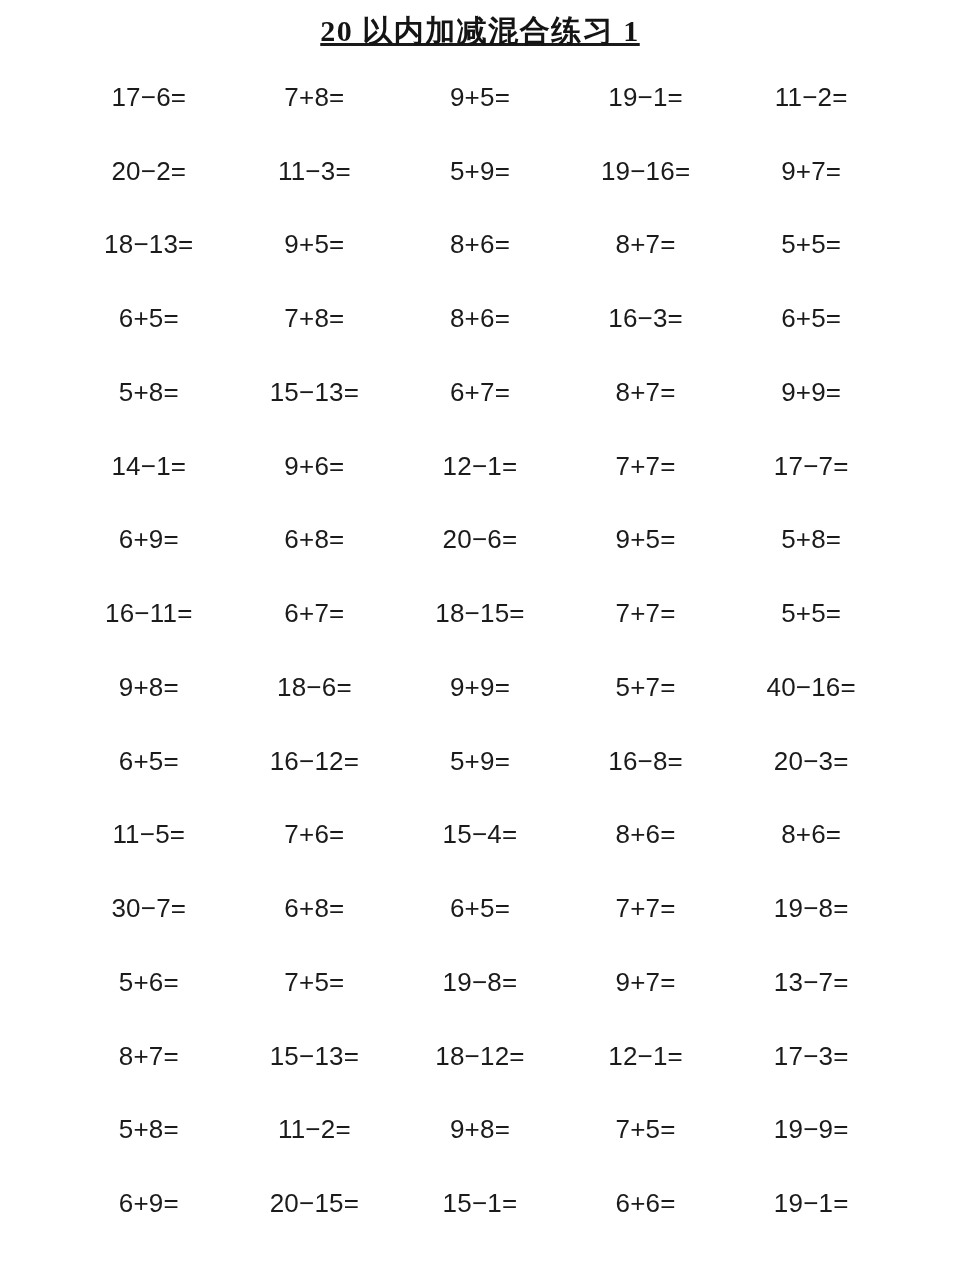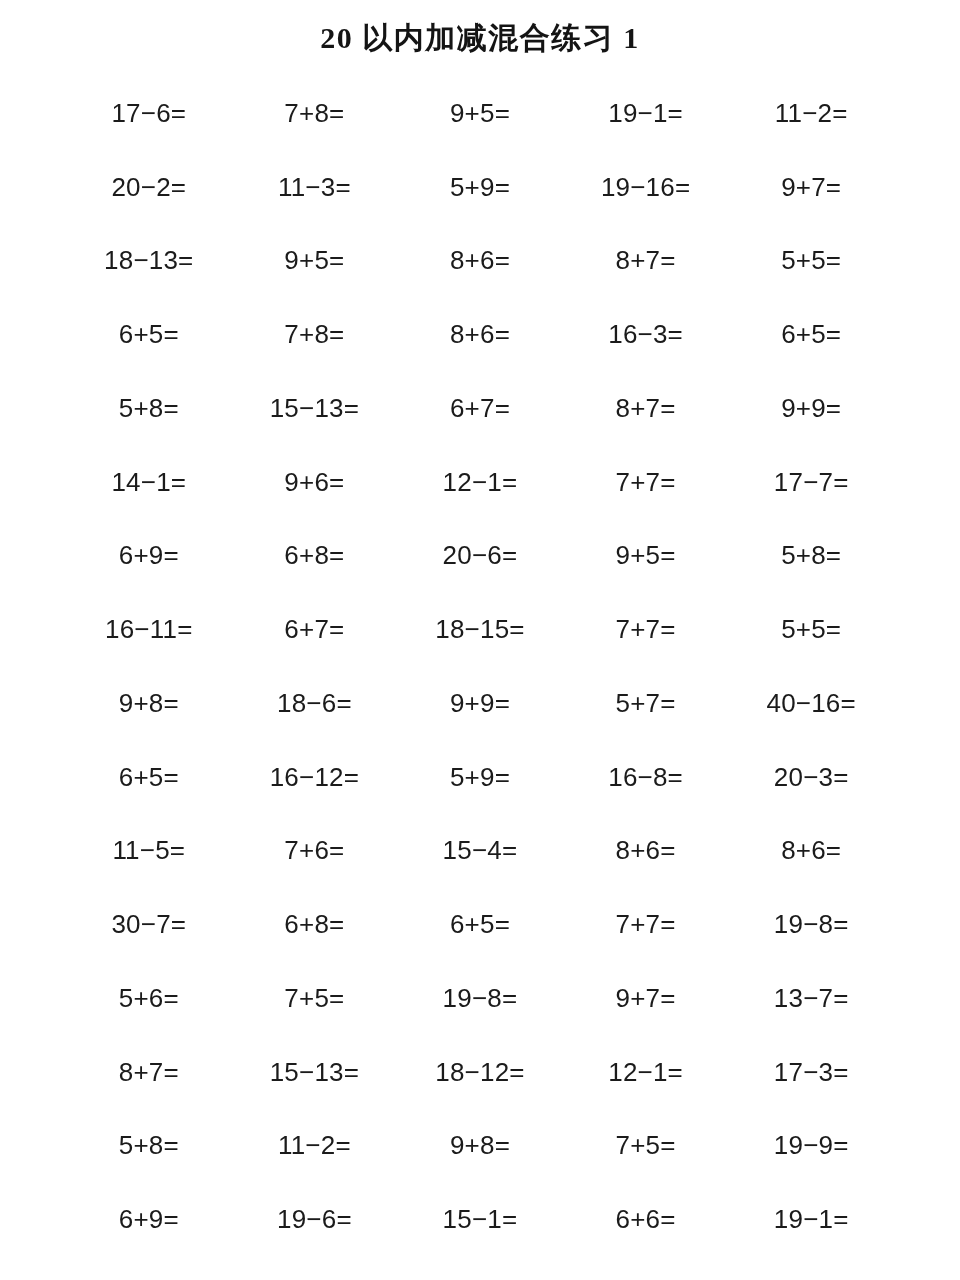--- a/index.html
+++ b/index.html
@@ -25,37 +25,37 @@
   }
 
   
   .title-bar {
     position: absolute;
     top: 16px;
     left: 0;
     width: 960px;
     height: 44px;
     display: flex;
-    align-items: center;
     justify-content: center;
+    text-decoration: underline;
   }
   .worksheet-title {
     font-family: "Liberation Serif", "DejaVu Serif", serif;
     font-size: 30px;
     font-weight: bold;
     letter-spacing: 1.5px;
     color: #141414;
     white-space: nowrap;
     line-height: 1;
   }
 
   
   .problem-grid {
     position: absolute;
-    top: 76px;
+    top: 60px;
     left: 66px;
     width: 828px;
     height: 1180px;
     display: grid;
     grid-template-columns: repeat(5, 1fr);
     grid-auto-rows: 73.75px;
   }
 
   .problem-row {
     display: contents;
@@ -92,16 +92,16 @@
       <div class="problem-row"><div class="problem-cell">14−1=</div><div class="problem-cell">9+6=</div><div class="problem-cell">12−1=</div><div class="problem-cell">7+7=</div><div class="problem-cell">17−7=</div></div>
       <div class="problem-row"><div class="problem-cell">6+9=</div><div class="problem-cell">6+8=</div><div class="problem-cell">20−6=</div><div class="problem-cell">9+5=</div><div class="problem-cell">5+8=</div></div>
       <div class="problem-row"><div class="problem-cell">16−11=</div><div class="problem-cell">6+7=</div><div class="problem-cell">18−15=</div><div class="problem-cell">7+7=</div><div class="problem-cell">5+5=</div></div>
       <div class="problem-row"><div class="problem-cell">9+8=</div><div class="problem-cell">18−6=</div><div class="problem-cell">9+9=</div><div class="problem-cell">5+7=</div><div class="problem-cell">40−16=</div></div>
       <div class="problem-row"><div class="problem-cell">6+5=</div><div class="problem-cell">16−12=</div><div class="problem-cell">5+9=</div><div class="problem-cell">16−8=</div><div class="problem-cell">20−3=</div></div>
       <div class="problem-row"><div class="problem-cell">11−5=</div><div class="problem-cell">7+6=</div><div class="problem-cell">15−4=</div><div class="problem-cell">8+6=</div><div class="problem-cell">8+6=</div></div>
       <div class="problem-row"><div class="problem-cell">30−7=</div><div class="problem-cell">6+8=</div><div class="problem-cell">6+5=</div><div class="problem-cell">7+7=</div><div class="problem-cell">19−8=</div></div>
       <div class="problem-row"><div class="problem-cell">5+6=</div><div class="problem-cell">7+5=</div><div class="problem-cell">19−8=</div><div class="problem-cell">9+7=</div><div class="problem-cell">13−7=</div></div>
       <div class="problem-row"><div class="problem-cell">8+7=</div><div class="problem-cell">15−13=</div><div class="problem-cell">18−12=</div><div class="problem-cell">12−1=</div><div class="problem-cell">17−3=</div></div>
       <div class="problem-row"><div class="problem-cell">5+8=</div><div class="problem-cell">11−2=</div><div class="problem-cell">9+8=</div><div class="problem-cell">7+5=</div><div class="problem-cell">19−9=</div></div>
-      <div class="problem-row"><div class="problem-cell">6+9=</div><div class="problem-cell">19−6=</div><div class="problem-cell">15−1=</div><div class="problem-cell">6+6=</div><div class="problem-cell">19−1=</div></div>
+      <div class="problem-row"><div class="problem-cell">6+9=</div><div class="problem-cell">20−15=</div><div class="problem-cell">15−1=</div><div class="problem-cell">6+6=</div><div class="problem-cell">19−1=</div></div>
     </div>
 
 </div>
 
 </body></html>

